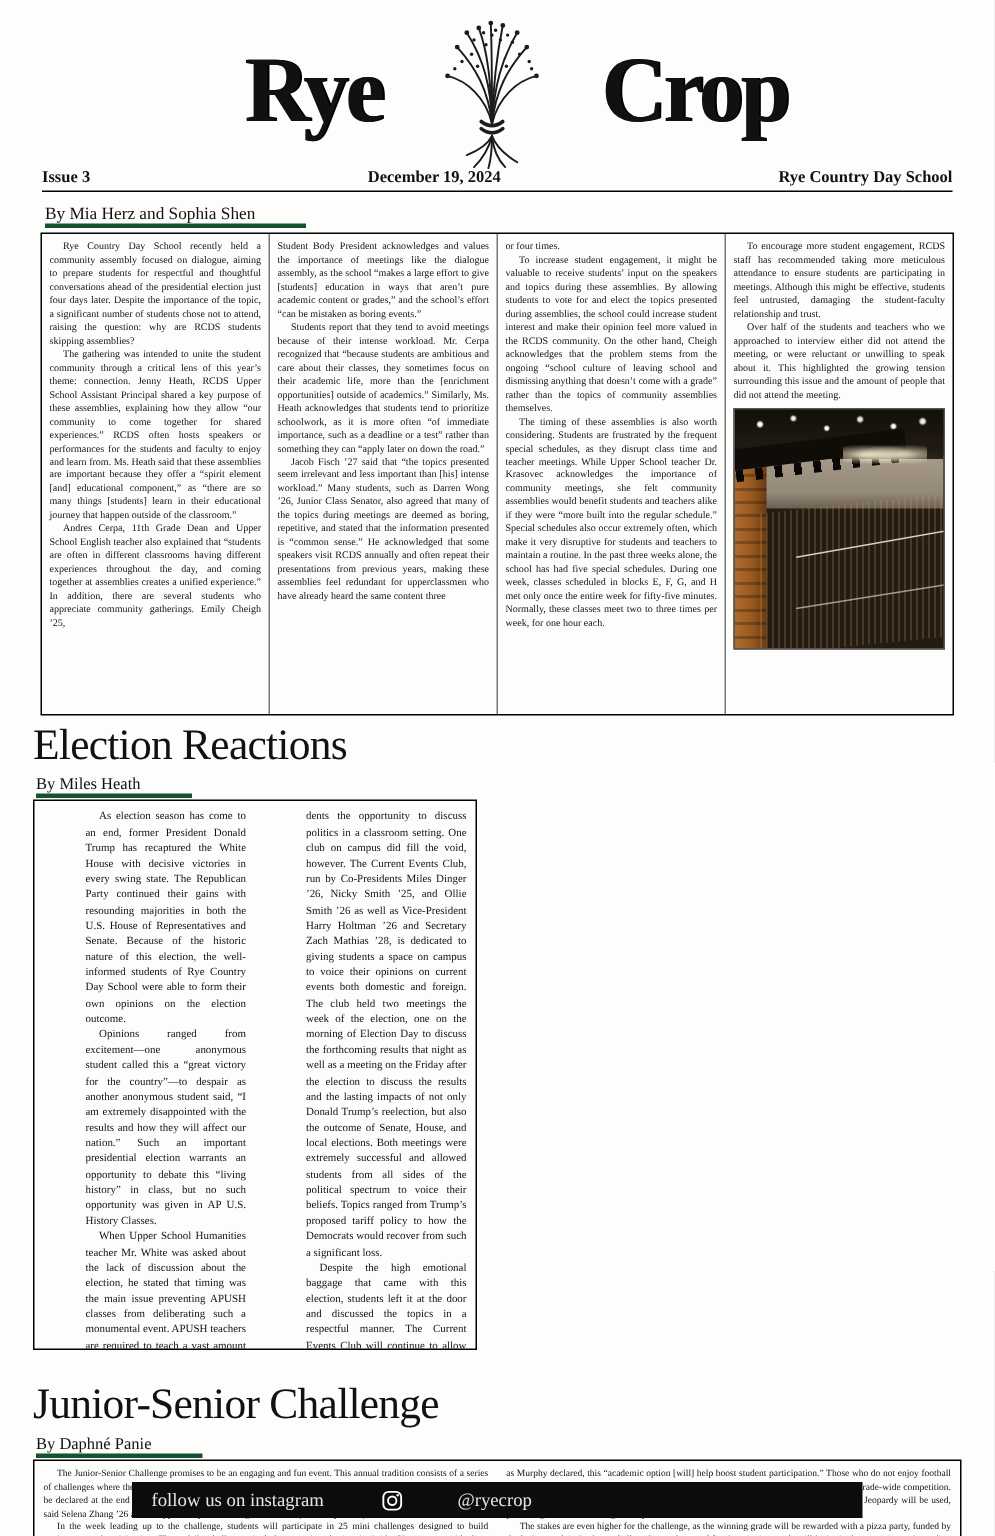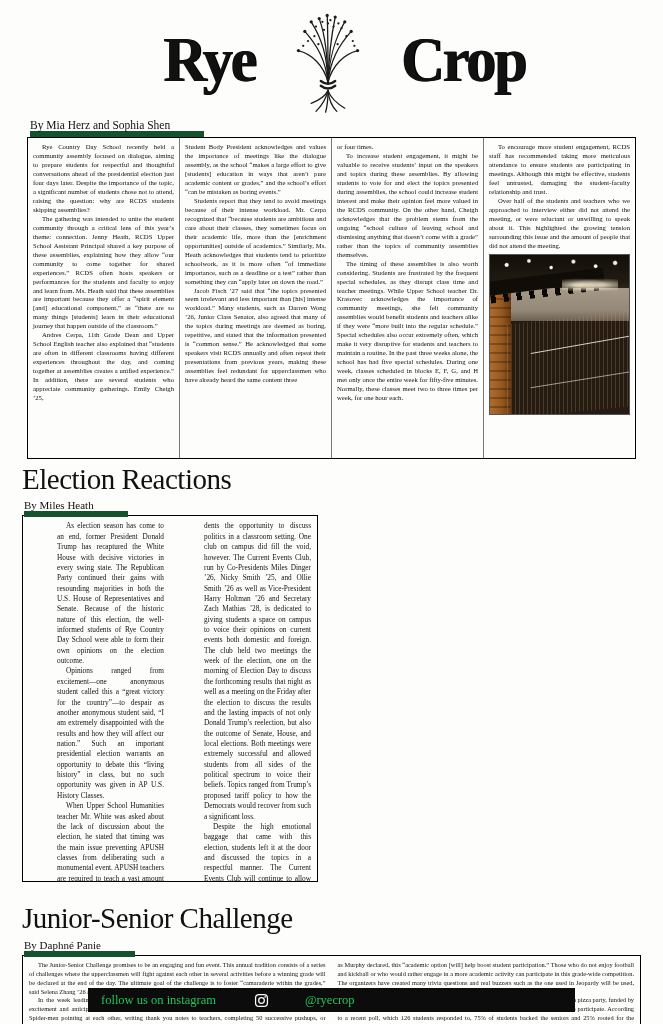--- a/index.html
+++ b/index.html
@@ -8,21 +8,21 @@
   
   .masthead{display:flex;align-items:center;justify-content:center;gap:34px;padding-top:10px;height:100px;margin-left:25px;}
   .mast-word{font-size:60px;font-weight:700;letter-spacing:-2px;text-shadow:1.4px 0 #000;
              transform:scaleY(1.04);line-height:1;}
   .wheat{width:78px;height:104px;margin-top:2px;}
   .issue-row{display:flex;justify-content:space-between;align-items:flex-end;margin:2px 28px 0 28px;
              font-weight:700;font-size:11px;padding-bottom:3px;border-bottom:1.6px solid #000;}
   
   .headline{text-align:center;font-size:33px;line-height:1.16;margin-top:7px;letter-spacing:-.3px;}
   .byline-row{margin:9px 0 0 30px;font-size:11.5px;}
-  .byline{border-bottom:6px solid #14532d;padding-right:34px;}
+  .byline{border-bottom:3px solid #14532d;padding-right:34px;}
   
   .main-box{margin:6px 27px 0 27px;border:1.5px solid #000;height:322px;display:flex;box-sizing:border-box;}
   .mcol{flex:1;padding:5px 5px 4px 5px;font-size:6.7px;line-height:1.34;text-align:justify;
         overflow:hidden;box-sizing:border-box;}
   .mcol+.mcol{border-left:1px solid #777;}
   .page p{margin:0;}
   .page p.ind{text-indent:9px;}
   .page p.gap{margin-top:9px;}
   
   .photo{position:relative;height:159px;margin-top:3px;overflow:hidden;background:#241b12;border:.5px solid #555;}
@@ -59,21 +59,21 @@
   .section-l{width:296px;flex:none;}
   .section-r{flex:1;min-width:0;}
   .sec-head{font-size:29px;letter-spacing:-.5px;line-height:1.05;white-space:nowrap;}
   .sec-byline-row{margin:5px 0 4px 2px;font-size:11px;}
   .two-box{border:1.5px solid #000;display:flex;box-sizing:border-box;}
   .ebox{height:367px;}
   .jbox{height:357px;}
   .ecol{flex:1;padding:5px 6px;font-size:7.3px;line-height:1.42;text-align:justify;overflow:hidden;box-sizing:border-box;margin-left:28px;}
   .jcol{flex:1;padding:5px 6px;font-size:6.35px;line-height:1.4;text-align:justify;overflow:hidden;box-sizing:border-box;}
   
-  .footer-bar{position:absolute;left:88px;top:988px;width:487px;height:24px;background:#0c0c0c;color:#22c55e;
+  .footer-bar{position:absolute;left:88px;top:988px;width:487px;height:24px;background:#0c0c0c;color:#e5e5e5;
               display:flex;align-items:center;font-size:12.5px;}
   .footer-text{margin-left:13px;}
   .ig{margin-left:38px;display:flex;align-items:center;}
   .handle{margin-left:36px;}
 </style>
 </head>
 <body>
 
 <div class="page">
 
@@ -122,20 +122,25 @@
           <circle cx="33" cy="44" r="1.4"></circle>
         <circle cx="57" cy="44" r="1.4"></circle>
           <circle cx="45" cy="18" r="1.4"></circle>
           <circle cx="14" cy="46" r="1.4"></circle>
         <circle cx="78" cy="46" r="1.4"></circle>
       </g>
     </svg>
     <span class="mast-word">Crop</span>
   </div>
 
+  <div class="issue-row">
+    <span>Issue 3</span>
+    <span>December 19, 2024</span>
+    <span>Rye Country Day School</span>
+  </div>
 
   <div class="byline-row">
     <span class="byline">By Mia Herz and Sophia Shen</span>
   </div>
 
   <div class="main-box">
     <div class="mcol">
         <p class="ind">Rye Country Day School recently held a community assembly focused on dialogue, aiming to prepare students for respectful and thoughtful conversations ahead of the presidential election just four days later. Despite the importance of the topic, a significant number of students chose not to attend, raising the question: why are RCDS students skipping assemblies?</p>
         <p class="ind">The gathering was intended to unite the student community through a critical lens of this year’s theme: connection. Jenny Heath, RCDS Upper School Assistant Principal shared a key purpose of these assemblies, explaining how they allow “our community to come together for shared experiences.” RCDS often hosts speakers or performances for the students and faculty to enjoy and learn from. Ms. Heath said that these assemblies are important because they offer a “spirit element [and] educational component,” as “there are so many things [students] learn in their educational journey that happen outside of the classroom.”</p>
         <p class="ind">Andres Cerpa, 11th Grade Dean and Upper School English teacher also explained that “students are often in different classrooms having different experiences throughout the day, and coming together at assemblies creates a unified experience.” In addition, there are several students who appreciate community gatherings. Emily Cheigh ’25,</p>

